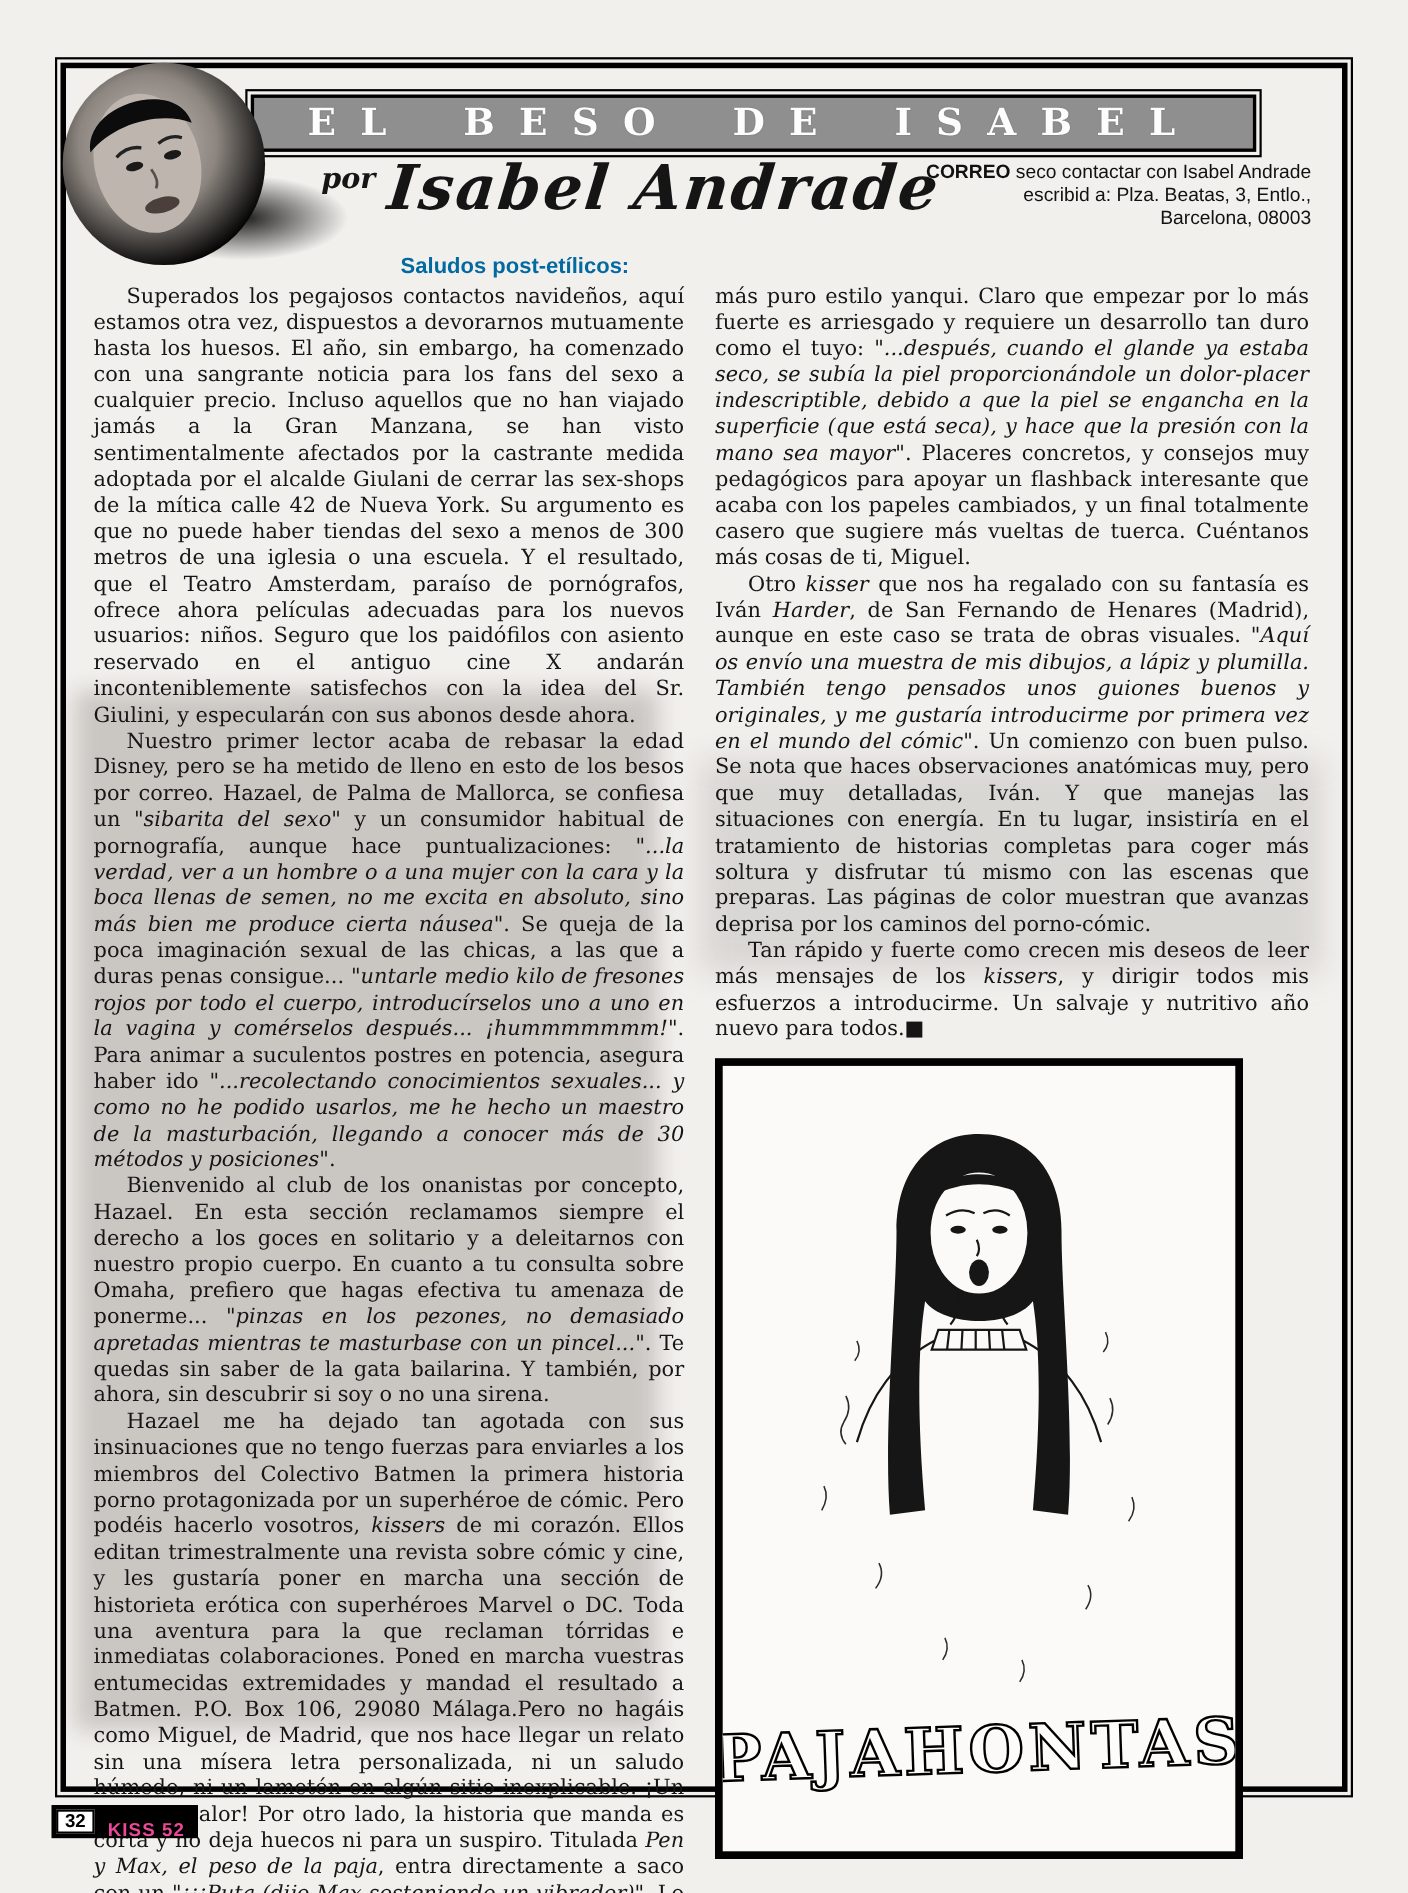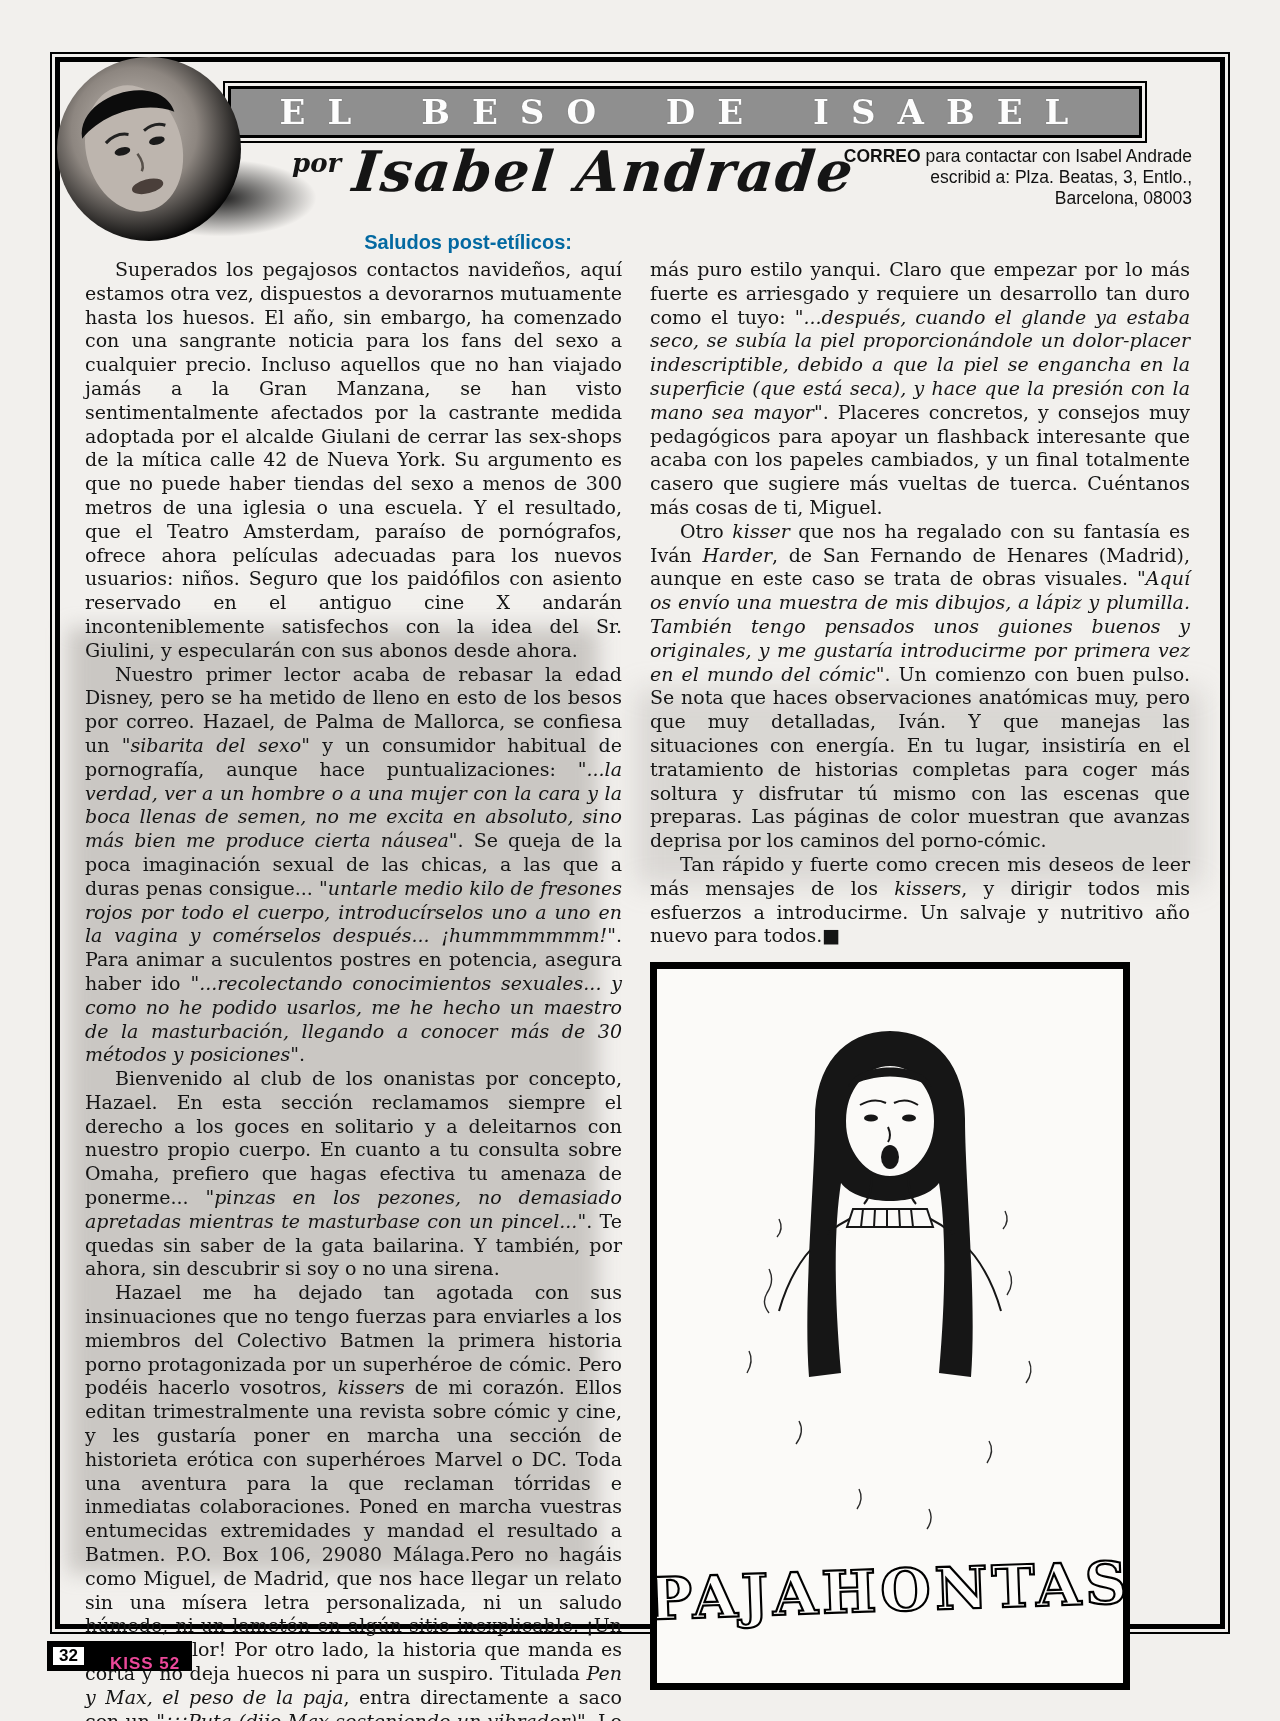--- a/index.html
+++ b/index.html
@@ -37,21 +37,21 @@
   .para.ind{text-indent:30px;}
   .b{font-weight:normal;}
   .i{font-style:italic;}
   
   .illo-frame{margin:14px 0 0 0;width:466px;height:714px;border:7px solid #000;background:#fbfaf8;position:relative;}
   .illo-frame svg{display:block;width:100%;height:100%;}
   .sketch{stroke:#2a2a2a;fill:none;stroke-width:1.4;}
   .outline2{stroke:#161616;fill:none;stroke-width:2;}
   
   .footer-badge{position:absolute;left:47px;top:1641px;z-index:3;display:inline-flex;align-items:stretch;
-                background:#000;border:2px solid #000;height:26px;gap:12px;}
+                background:#000;border:2px solid #000;height:26px;}
   .pageno{background:#fff;border:2px solid #000;margin:2px;padding:0 6px;display:flex;align-items:center;
           font:bold 17px "Liberation Sans",sans-serif;color:#000;}
   .mag{color:#ec4899;padding:0 10px;display:flex;align-items:center;font:bold 17px "Liberation Sans",sans-serif;letter-spacing:1px;margin-top:16px;}
 </style>
 </head>
 <body>
 
 <div class="page">
 
   <div class="shade shade-left"></div>
@@ -64,21 +64,21 @@
   <div class="banner">
     <span>EL BESO DE ISABEL</span>
   </div>
 
   <div class="byline">
     <span class="por">por</span>
     <span class="script-name">Isabel Andrade</span>
   </div>
 
   <div class="correo">
-    <div><span class="b">CORREO</span><span> para contactar con Isabel Andrade</span></div>
+    <div><span class="b">CORREO</span><span> seco contactar con Isabel Andrade</span></div>
     <div>escribid a: Plza. Beatas, 3, Entlo.,</div>
     <div>Barcelona, 08003</div>
   </div>
 
   <div class="photo-shadow"></div>
   <div class="photo">
     <svg viewBox="0 0 186 186">
       <defs>
         <radialGradient id="pg" cx="42%" cy="40%" r="62%">
           <stop offset="0%" stop-color="#c9c2bb"></stop>

